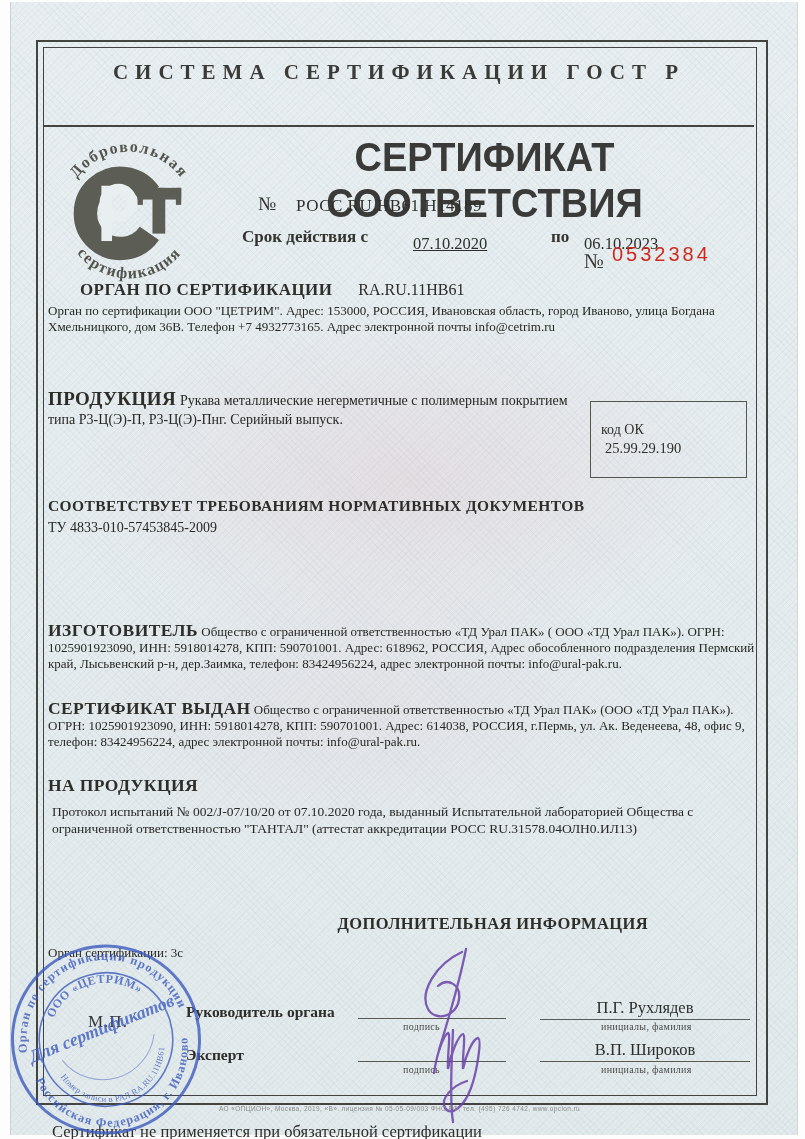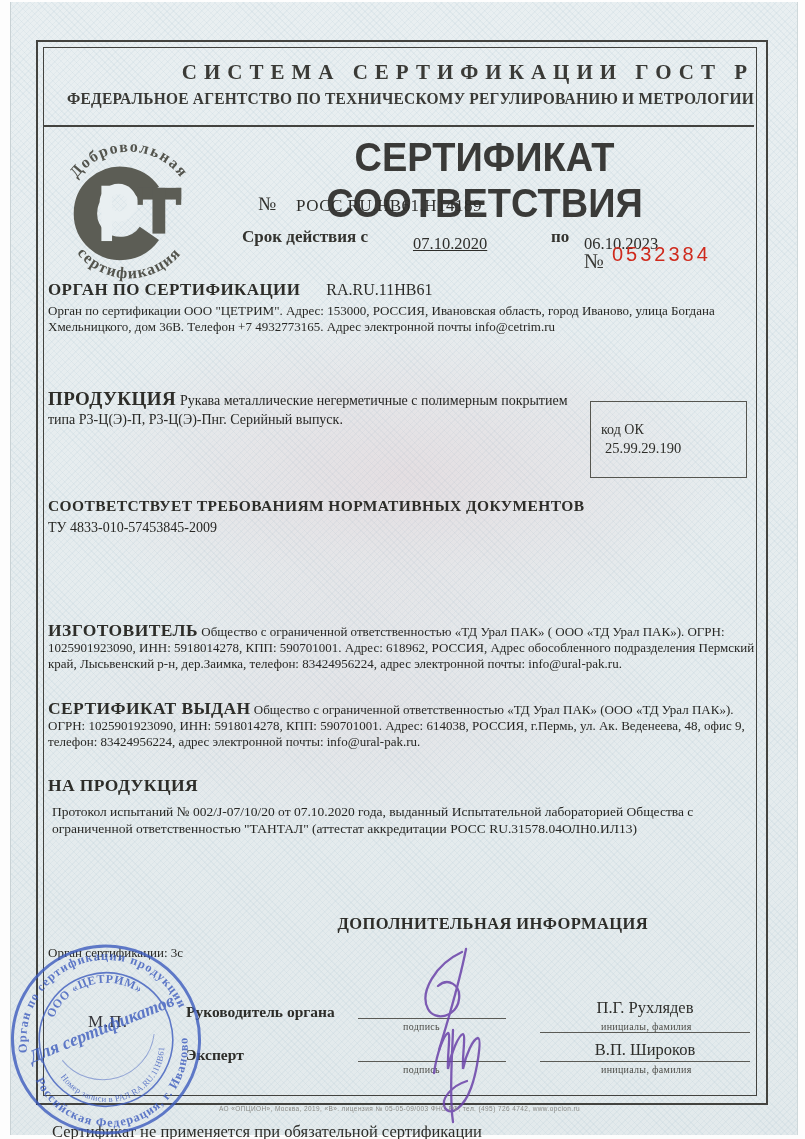--- a/index.html
+++ b/index.html
@@ -12,37 +12,37 @@
       radial-gradient(ellipse 55% 18% at 45% 62%, rgba(215,175,185,0.14), rgba(215,175,185,0) 70%),
       repeating-linear-gradient(45deg, rgba(168,194,206,0.14) 0 1px, rgba(0,0,0,0) 1px 5px),
       repeating-linear-gradient(-45deg, rgba(150,180,198,0.10) 0 1px, rgba(0,0,0,0) 1px 4px),
       linear-gradient(#e9eff1,#e3eaec);
     box-shadow:inset 1px 0 0 #c9d2d5, inset -1px 0 0 #cfd8da;}
   .frame-outer{position:absolute;left:36px;top:40px;width:728px;height:1061px;
     border:2px solid #43433f;}
   .frame-inner{position:absolute;left:43px;top:47px;width:712px;height:1047px;
     border:1px solid #43433f;}
   .header-box{position:absolute;left:44px;top:48px;width:710px;height:77px;
-    border-bottom:2px solid #43433f;text-align:right;}
+    border-bottom:2px solid #43433f;text-align:center;}
   .hdr1{margin-top:12px;font-size:21px;font-weight:bold;letter-spacing:7px;color:#3a3a36;}
   .hdr2{margin-top:5px;font-size:15.5px;font-weight:bold;letter-spacing:0.2px;color:#3a3a36;
     transform:scaleY(1.05);}
   .big-title{position:absolute;left:212px;top:134px;width:545px;text-align:center;
     font-family:"Liberation Sans",sans-serif;font-weight:bold;font-size:38px;
     letter-spacing:0px;color:#3a3a38;transform:scaleY(1.08);transform-origin:top;}
   .abs{position:absolute;} 
   .no-label{font-size:19px;color:#32322f;}
   .cert-no-val{font-size:17px;letter-spacing:0.5px;color:#2e2e2b;}
   .validity-lbl{font-size:17px;font-weight:bold;color:#33332f;}
   .date{font-size:16.5px;color:#2e2e2b;}
   .red-no-lbl{font-size:21px;color:#3a3a36;}
   .red-no{font-family:"Liberation Sans",sans-serif;font-size:20px;letter-spacing:3px;
     color:#cf2a1d;font-weight:400;}
   .sec-h{font-weight:bold;color:#2d2d29;letter-spacing:0.4px;}
-  .h15{font-size:15.5px;} .h17{font-size:17px;}
+  .h15{font-size:15.5px;} .h17{font-size:17px;margin-left:32px;}
   .body13{font-size:13px;line-height:16px;color:#272724;}
   .body135{font-size:13.5px;line-height:17px;color:#272724;}
   .code-box{position:absolute;border:1px solid #55554f;font-size:14px;color:#2d2d29;
     padding:20px 10px;box-sizing:border-box;}
   .code-box .v{margin-top:2px;margin-left:4px;font-size:14.5px;}
   .sig-role{font-weight:bold;font-size:15.5px;color:#2d2d29;}
   .sig-line{position:absolute;border-bottom:1.4px solid #5a5a55;}
   .sig-sub{position:absolute;font-size:10px;color:#4c4c47;letter-spacing:0.3px;}
   .sig-name{position:absolute;font-size:16.5px;color:#2e2e2b;}
   .note{font-size:16.5px;color:#2d2d29;}
@@ -54,21 +54,20 @@
 </head>
 <body>
 
 <div class="page">
   <div class="paper"></div>
   <div class="frame-outer"></div>
   <div class="frame-inner"></div>
 
   <div class="header-box">
     <div class="hdr1">СИСТЕМА СЕРТИФИКАЦИИ ГОСТ Р</div>
-    <div class="hdr2">ФЕДЕРАЛЬНОЕ АГЕНТСТВО ПО ТЕХНИЧЕСКОМУ РЕГУЛИРОВАНИЮ И МЕТРОЛОГИИ</div>
   </div>
 
   <svg class="abs" style="left:48px;top:124px;" width="160" height="166" viewBox="0 0 150 156">
     <defs>
       <path id="logoArcTop" d="M 16,86 A 60,60 0 0 1 136,86"></path>
       <path id="logoArcBottom" d="M 13,82 A 63,63 0 0 0 139,82"></path>
     </defs>
     <path d="M 95.1,65.2 A 33,33 0 1 0 95.1,102.8" fill="none" stroke="#5c5d55" stroke-width="22"></path>
     <rect x="50" y="58" width="10" height="52" fill="#e9eff1"></rect>
     <circle cx="66" cy="74" r="13" fill="none" stroke="#e9eff1" stroke-width="9.5"></circle>
@@ -135,21 +134,21 @@
   <div class="abs" style="left:48px;top:914px;width:600px;">
     <div class="sec-h" style="font-size:16.5px;text-align:right;">ДОПОЛНИТЕЛЬНАЯ ИНФОРМАЦИЯ</div>
     <div class="body13" style="margin-top:11px;">Орган сертификации: 3с</div>
   </div>
 
   <span class="abs mp" style="left:88px;top:1012px;">М.П.</span>
 
   <span class="abs sig-role" style="left:186px;top:1003px;">Руководитель органа</span>
   <span class="sig-line" style="left:358px;top:1000px;width:148px;height:18px;"></span>
   <span class="sig-sub" style="left:403px;top:1021px;">подпись</span>
-  <span class="sig-name" style="left:540px;top:998px;width:210px;text-align:center;border-bottom:1.4px solid #5a5a55;padding-bottom:14px;">П.Г. Рухлядев</span>
+  <span class="sig-name" style="left:540px;top:998px;width:210px;text-align:center;border-bottom:1.4px solid #5a5a55;padding-bottom:1px;">П.Г. Рухлядев</span>
   <span class="sig-sub" style="left:601px;top:1021px;">инициалы, фамилия</span>
 
   <span class="abs sig-role" style="left:186px;top:1046px;">Эксперт</span>
   <span class="sig-line" style="left:358px;top:1043px;width:148px;height:18px;"></span>
   <span class="sig-sub" style="left:403px;top:1064px;">подпись</span>
   <span class="sig-name" style="left:540px;top:1040px;width:210px;text-align:center;border-bottom:1.4px solid #5a5a55;padding-bottom:1px;">В.П. Широков</span>
   <span class="sig-sub" style="left:601px;top:1064px;">инициалы, фамилия</span>
 
   <span class="abs note" style="left:52px;top:1122px;text-align:center;">Сертификат не применяется при обязательной сертификации</span>
 

